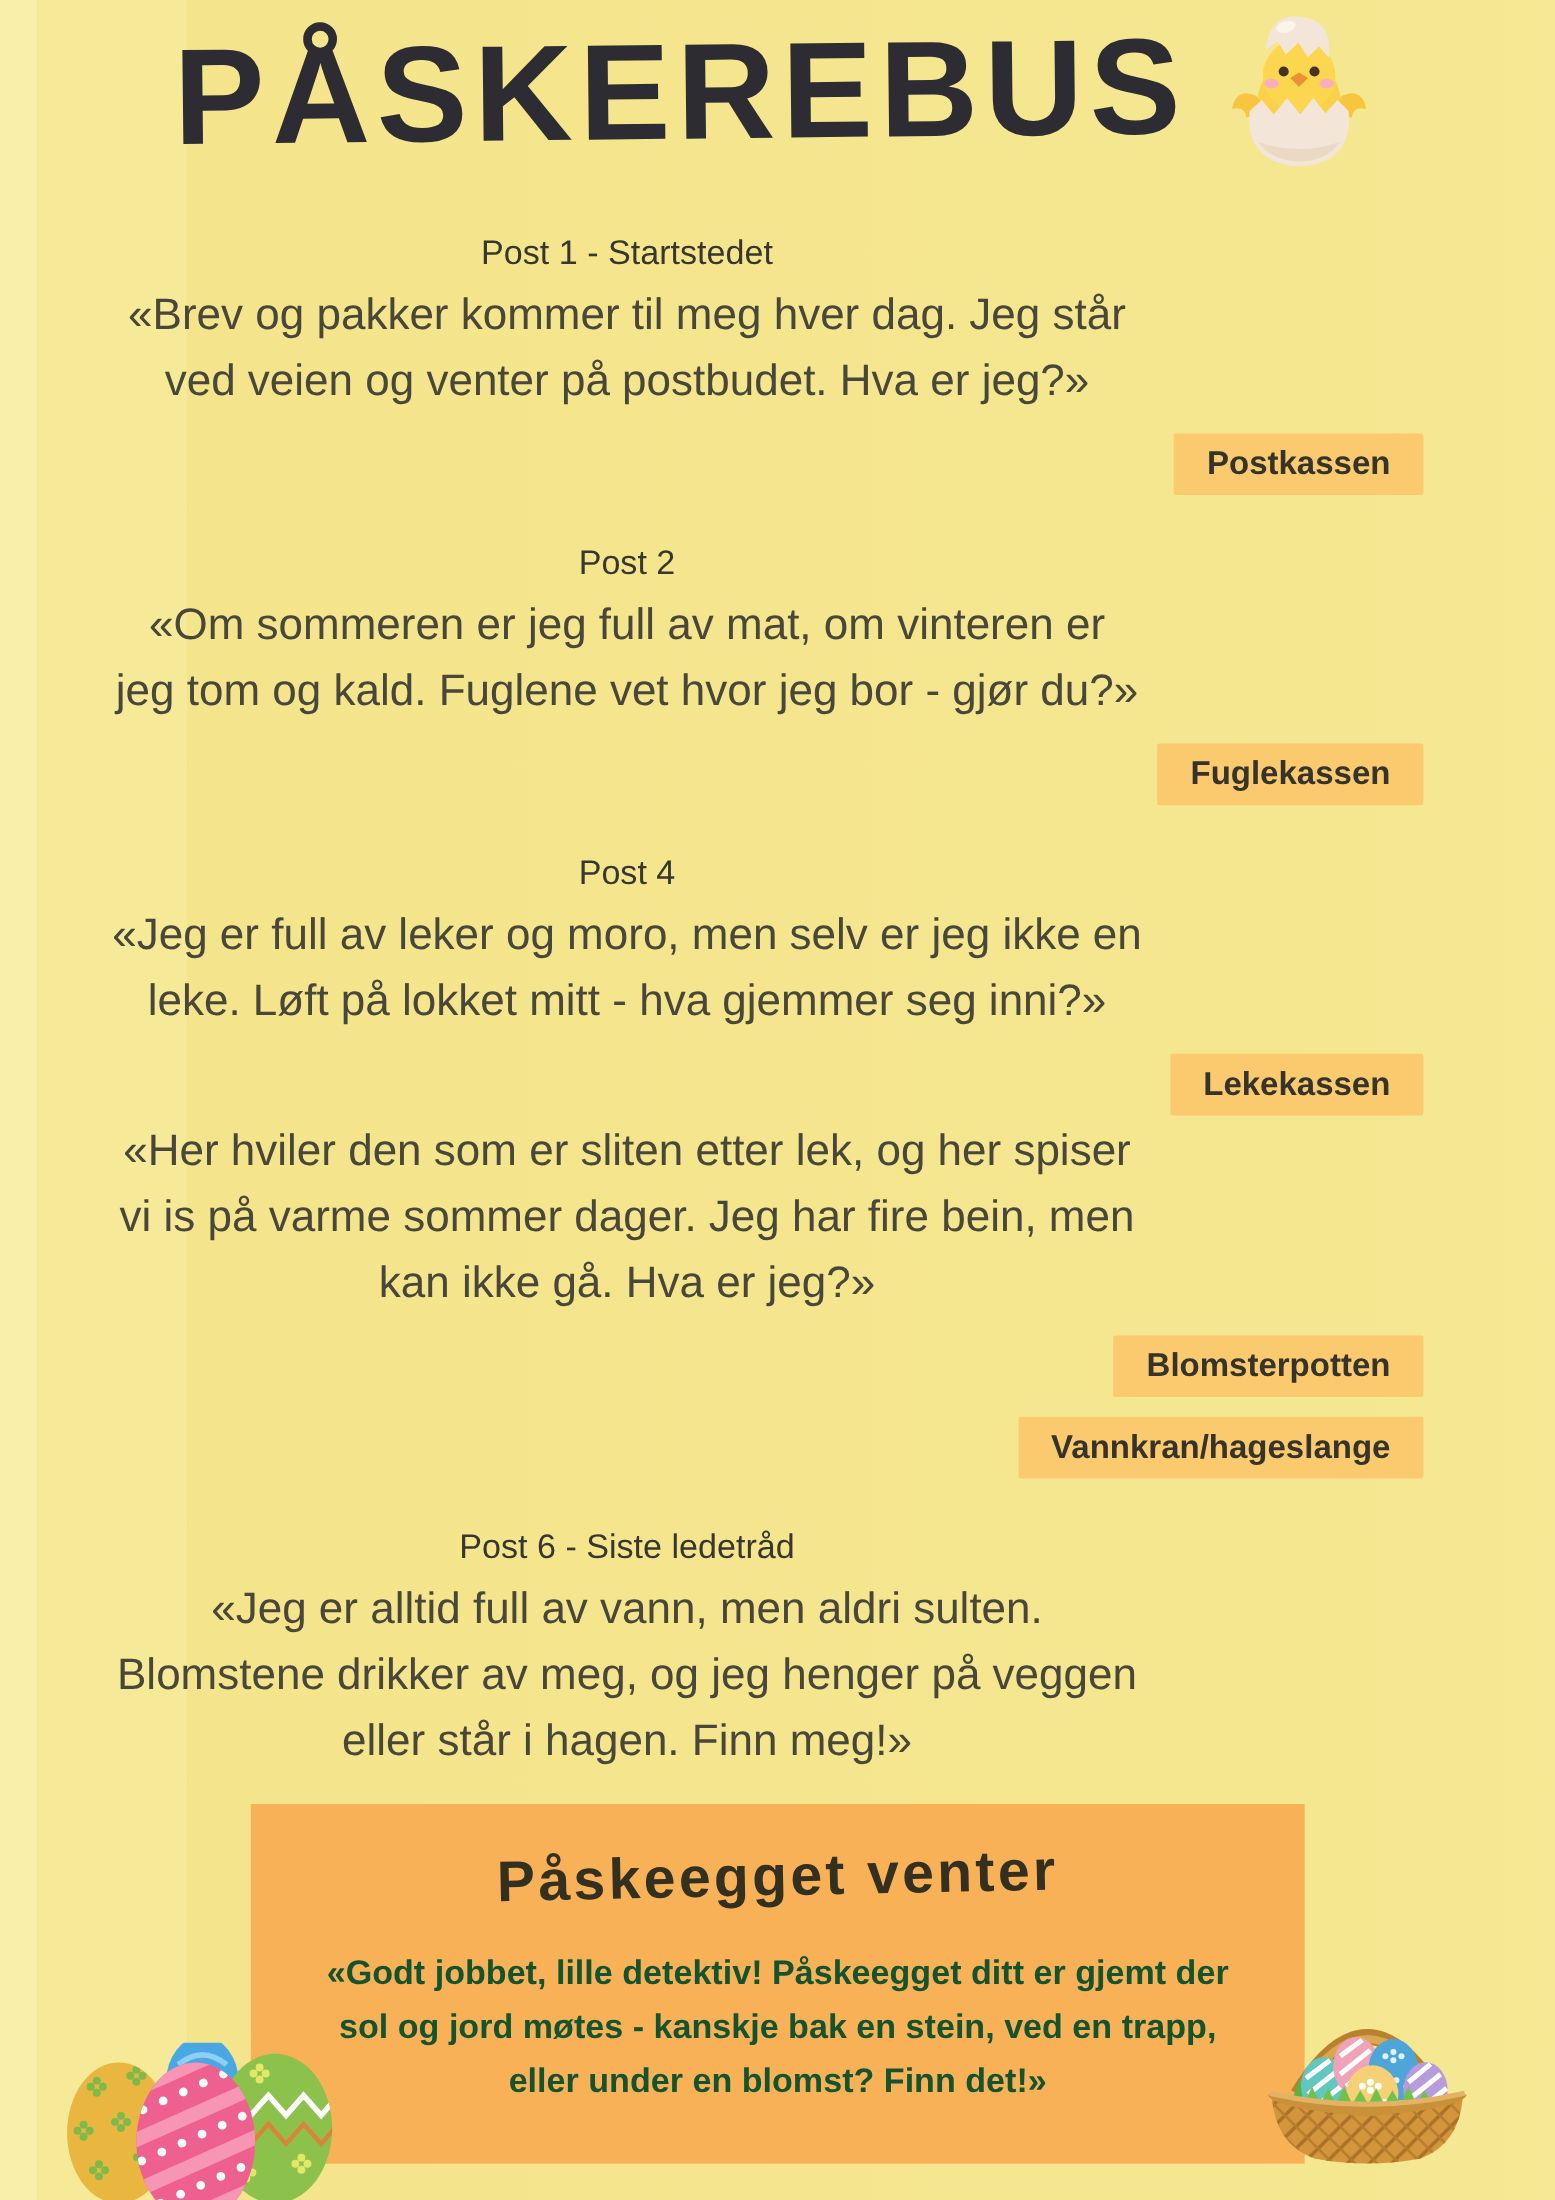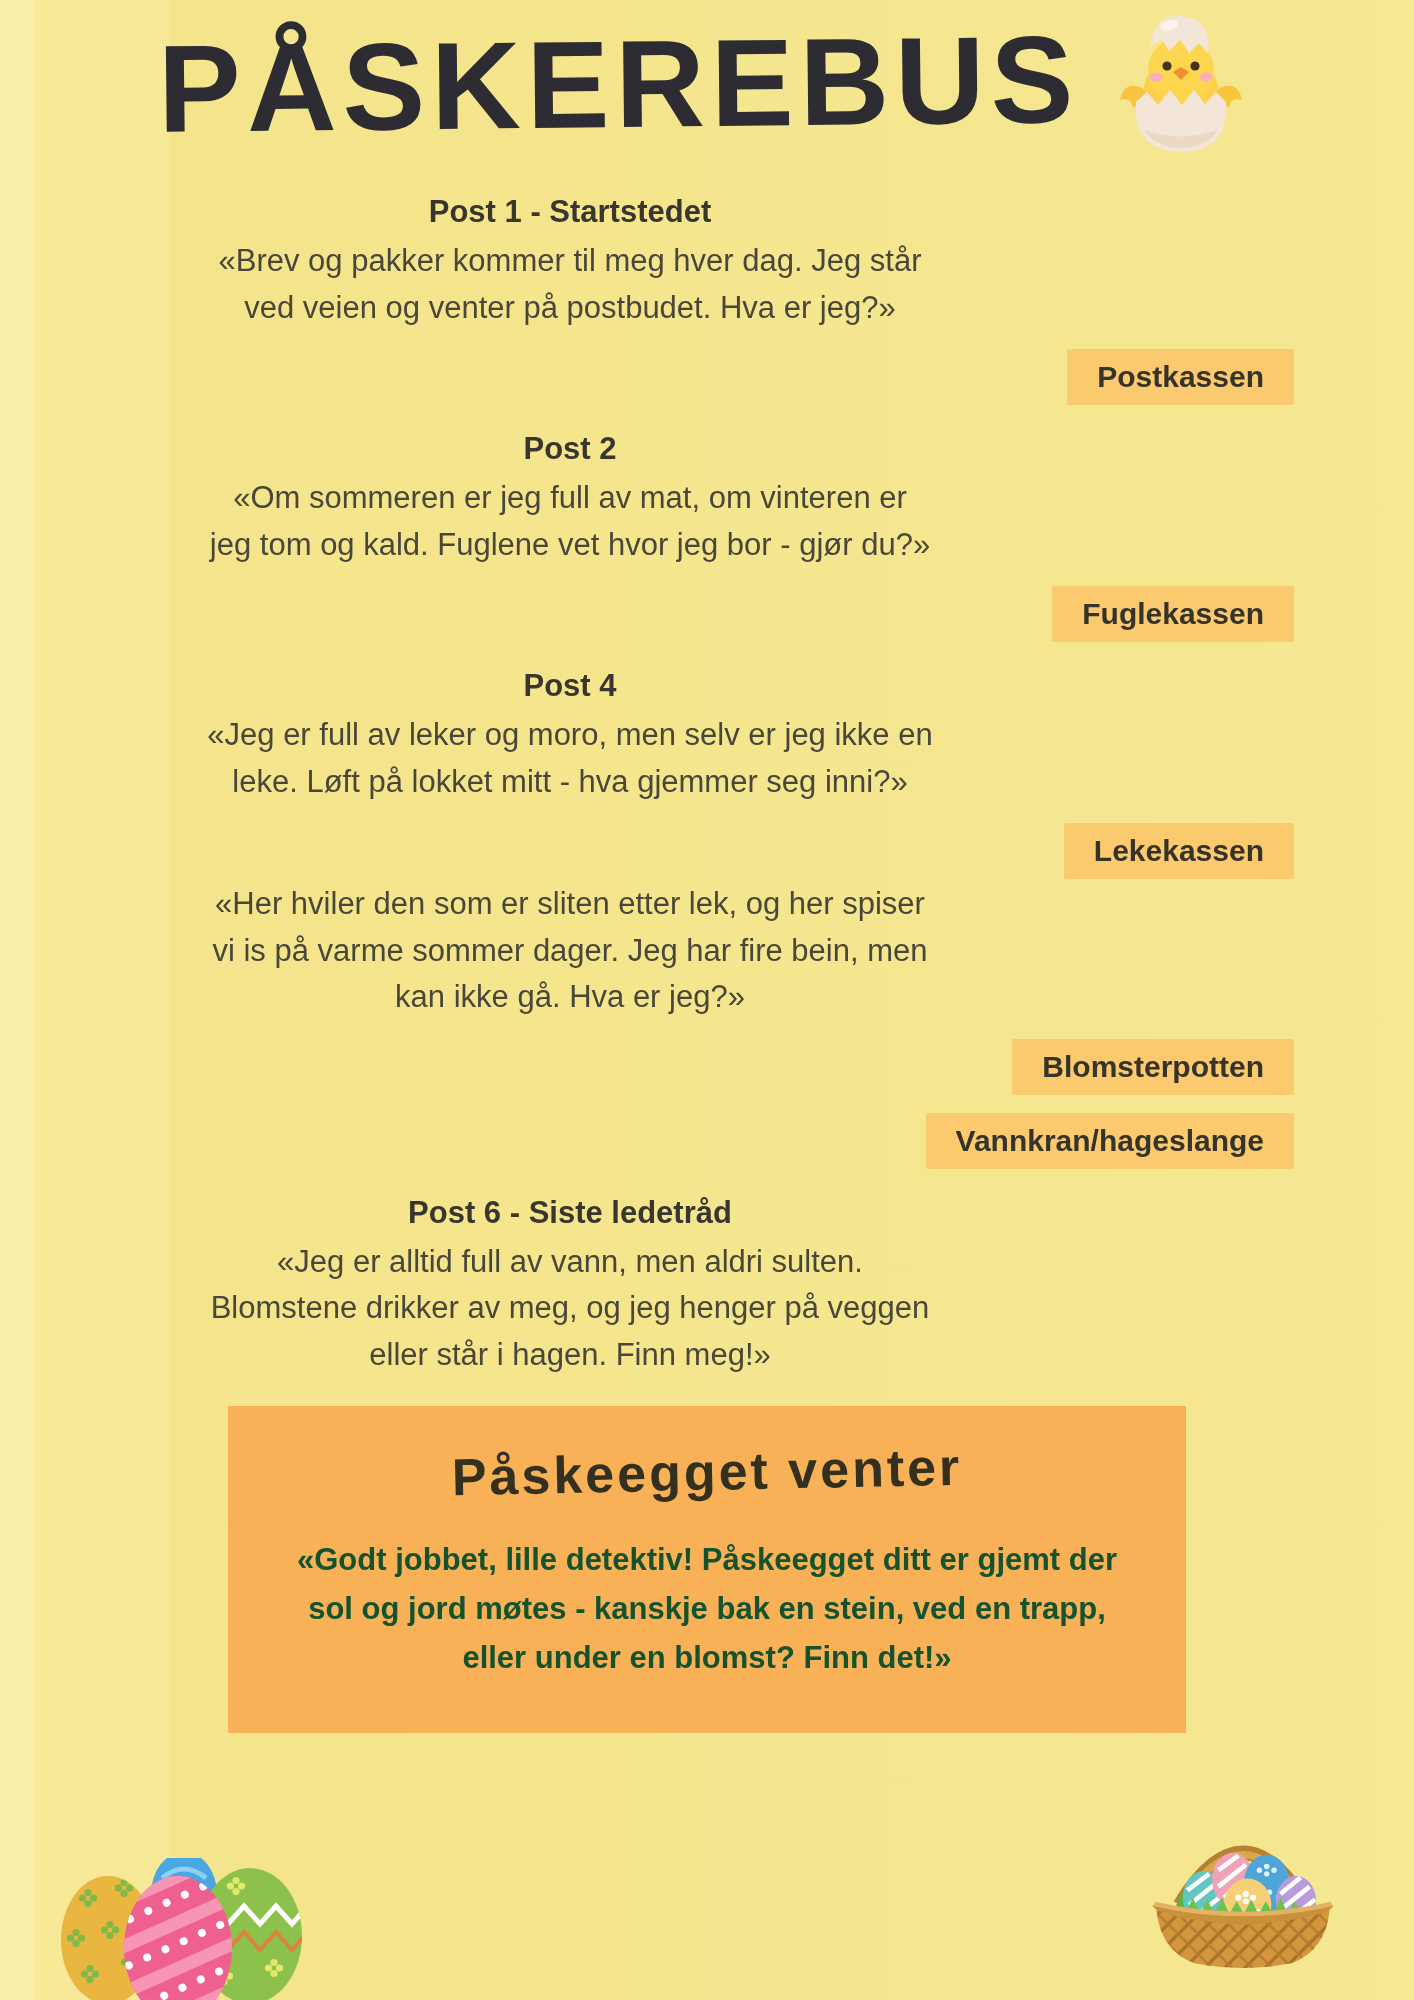--- a/index.html
+++ b/index.html
@@ -22,25 +22,25 @@
     font-size:124px;line-height:1;
     font-weight:800;
     letter-spacing:6px;
     color:#2d2c33;
     transform:rotate(-0.6deg);
   }
   .chick{margin-left:26px;flex:0 0 auto;}
   
   .posts-col{width:1080px;margin-left:30px;text-align:center;}
   .post h2{
-    font-size:31px;margin:26px 0 8px;
-    font-weight:700;color:#38362e;
+    font-size:31px;margin:44px 0 8px;
+    font-weight:400;color:#38362e;
   }
   .riddle{
-    margin:0;font-size:31px;line-height:1.5;
+    margin:0;font-size:40px;line-height:1.5;
     color:#49463a;white-space:pre-line;
   }
   .answer-row{margin:18px 0 2px;text-align:right;padding-right:120px;}
   .answer{
     display:inline-block;
     background:#fbca6e;
     color:#35332a;
     font-weight:700;font-size:30px;
     padding:11px 30px;
     border-radius:2px;

